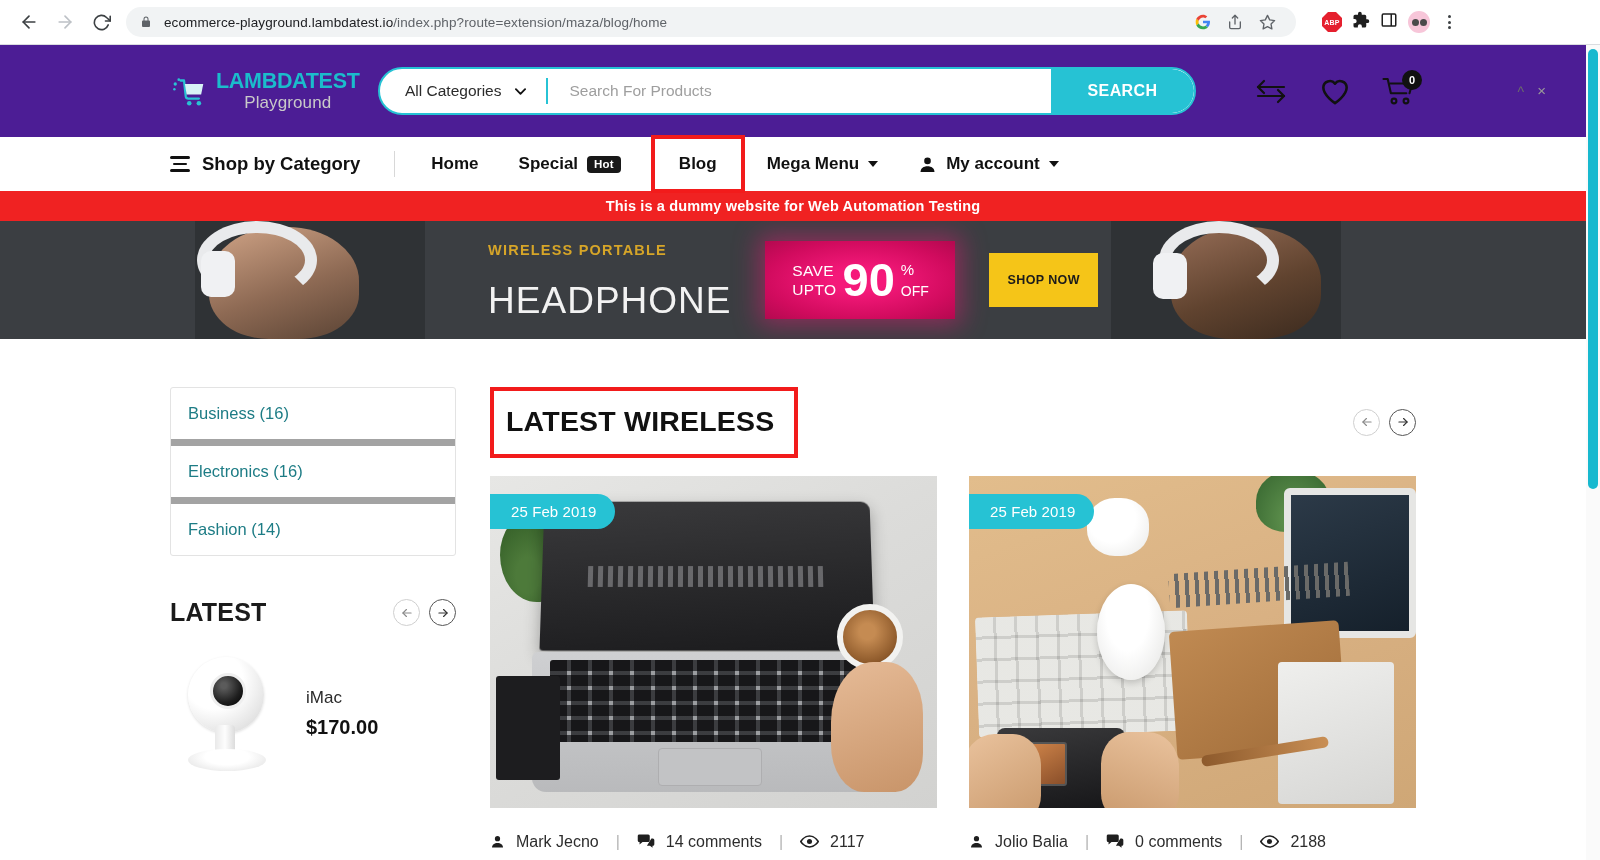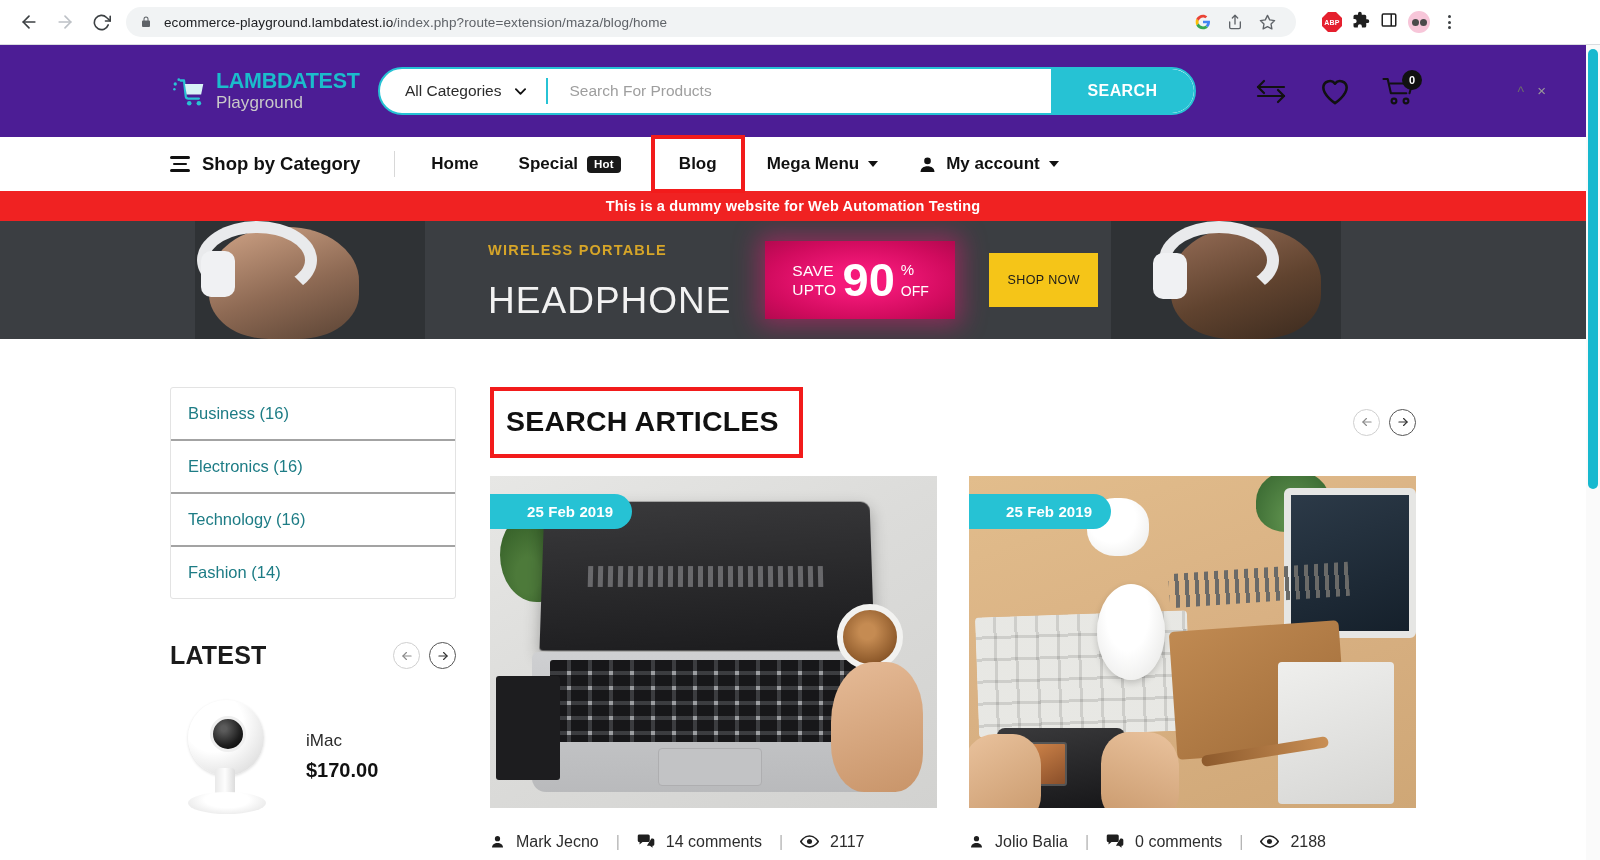--- a/index.html
+++ b/index.html
@@ -148,21 +148,21 @@
   .brand-text { line-height: 1; }
   .brand-main {
     font-size: 21.5px;
     font-weight: 800;
     color: #1bbccc;
     letter-spacing: -0.3px;
   }
   .brand-sub {
     font-size: 17px;
     color: #c9c9c9;
-    text-align: left;
+    text-align: center;
     letter-spacing: 0.1px;
     margin-top: 1px;
   }
 
   .searchbar {
     flex: 1;
     max-width: 830px;
     height: 48px;
     border: 2px solid #26c2d4;
     border-radius: 26px;
@@ -361,21 +361,21 @@
     box-shadow: 0 0 24px 6px rgba(245,25,122,0.45);
   }
   .save-left { color:#fff; font-size: 15.5px; line-height: 1.25; text-align: left; letter-spacing: 0.4px;}
   .save-num { color: #fff; font-size: 47px; font-weight: bold; line-height: 0.9; }
   .save-right { color:#fff; font-size: 14px; line-height: 1.55; text-align: left; }
   .save-right .pct { font-size: 15px; display: block; }
   .shop-now {
     background: #f5c518;
     color: #1b1b1b;
     font-size: 12.5px;
-    font-weight: normal;
+    font-weight: bold;
     padding: 20px 18px;
     letter-spacing: 0.4px;
     border: none;
     cursor: pointer;
     font-family: "Liberation Sans", sans-serif;
   }
 
   
   .content {
     display: flex;
@@ -386,21 +386,21 @@
   
   .sidebar { width: 286px; flex-shrink: 0; }
   .cat-list {
     border: 1px solid #e3e3e3;
     border-radius: 3px;
   }
   .cat-item {
     padding: 16px 17px;
     font-size: 16.5px;
     color: #1d7c85;
-    border-bottom: 2px solid #a3a3a3;
+    border-bottom: 7px solid #a3a3a3;
     cursor: pointer;
   }
   .cat-item:last-child { border-bottom: none; }
 
   .latest-head {
     display: flex; align-items: center; justify-content: space-between;
     margin-top: 42px;
   }
   .latest-title {
     font-size: 25px;
@@ -488,25 +488,24 @@
     height: 332px;
     overflow: hidden;
     background: #cfcfcf;
   }
   .date-pill {
     position: absolute;
     left: 0; top: 18px;
     background: #26c2d4;
     color: #fff;
     font-size: 15px;
-    padding: 9px 19px 9px 37px;
+    padding: 9px 19px 9px 21px;
     border-radius: 0 22px 22px 0;
     z-index: 4;
     letter-spacing: 0.1px;
-    font-weight: bold;
   }
   
   .photo-laptop { position:absolute; inset:0; background: linear-gradient(150deg,#e7e7e5 0%,#dcdcda 45%,#d2d2d0 100%); }
   .pl-screen {
     position: absolute; left: 52px; top: 24px; width: 330px; height: 150px;
     background: linear-gradient(175deg,#3a3a3c 0%,#1b1b1d 100%);
     border-radius: 9px 9px 3px 3px;
     transform: perspective(600px) rotateX(7deg);
     box-shadow: 0 6px 16px rgba(0,0,0,0.3);
   }
@@ -860,21 +859,20 @@
       <button class="shop-now">SHOP NOW</button>
     </div>
   </div>
 
   <div class="content">
 
     <div class="sidebar">
       <div class="cat-list">
         <div class="cat-item">Business (16)</div>
         <div class="cat-item">Electronics (16)</div>
-        <div class="cat-item">Technology (16)</div>
         <div class="cat-item">Fashion (14)</div>
       </div>
 
       <div class="latest-head">
         <div class="latest-title">LATEST</div>
         <div class="arrows">
           <div class="arrow-btn">
             <svg width="14" height="14" viewBox="0 0 24 24" fill="none" stroke="currentColor" stroke-width="2" stroke-linecap="round" stroke-linejoin="round">
                   <line x1="19" y1="12" x2="5" y2="12"></line>
                   <polyline points="11 18 5 12 11 6"></polyline>
@@ -899,21 +897,21 @@
         <div class="prod-info">
           <div class="prod-name">iMac</div>
           <div class="prod-price">$170.00</div>
         </div>
       </div>
     </div>
 
     <div class="articles">
       <div class="art-head">
         <div class="art-title-box">
-          <div class="art-title">SEARCH ARTICLES</div>
+          <div class="art-title">LATEST WIRELESS</div>
         </div>
         <div class="arrows">
           <div class="arrow-btn">
             <svg width="14" height="14" viewBox="0 0 24 24" fill="none" stroke="currentColor" stroke-width="2" stroke-linecap="round" stroke-linejoin="round">
                   <line x1="19" y1="12" x2="5" y2="12"></line>
                   <polyline points="11 18 5 12 11 6"></polyline>
                 </svg>
           </div>
           <div class="arrow-btn strong">
             <svg width="14" height="14" viewBox="0 0 24 24" fill="none" stroke="currentColor" stroke-width="2" stroke-linecap="round" stroke-linejoin="round">

